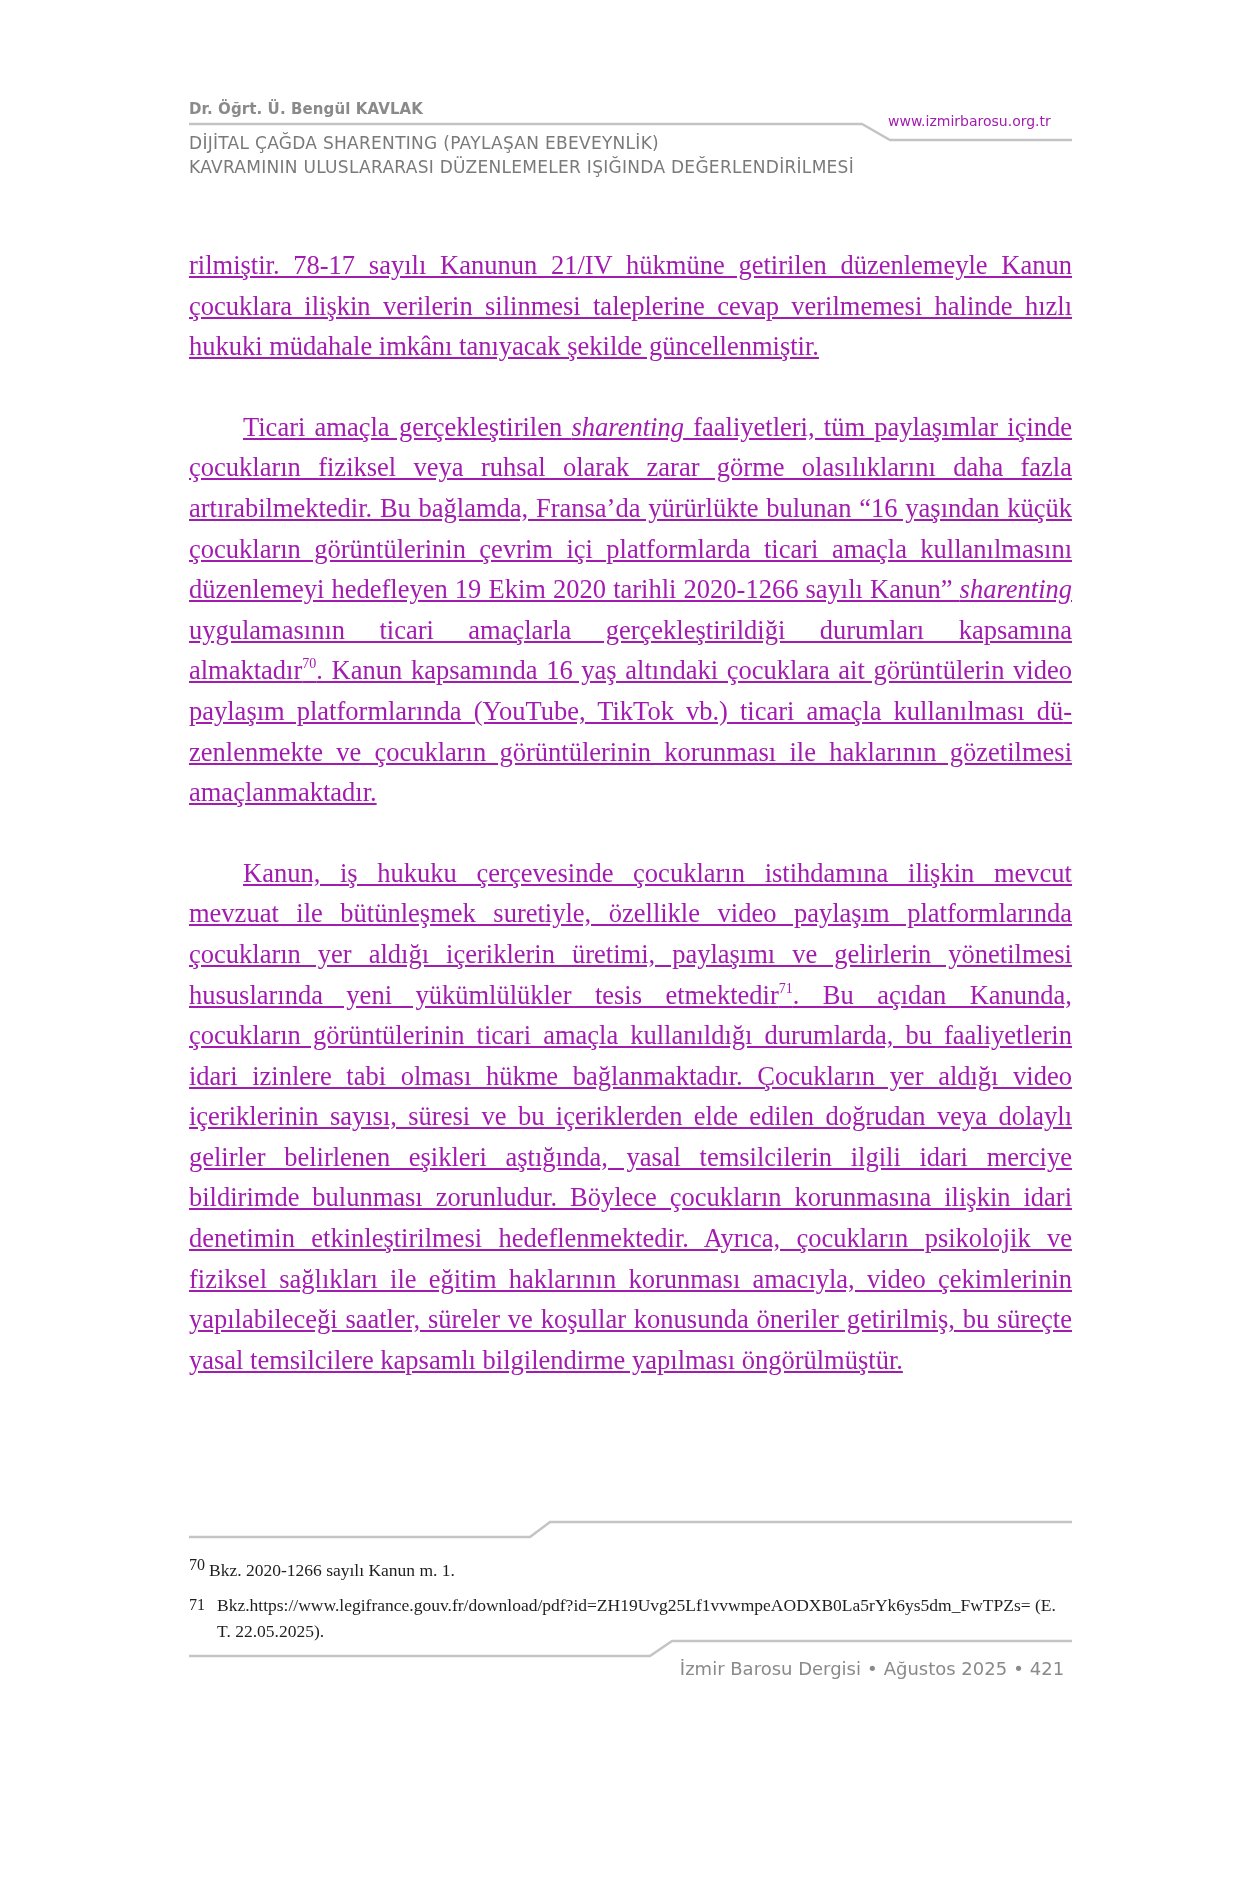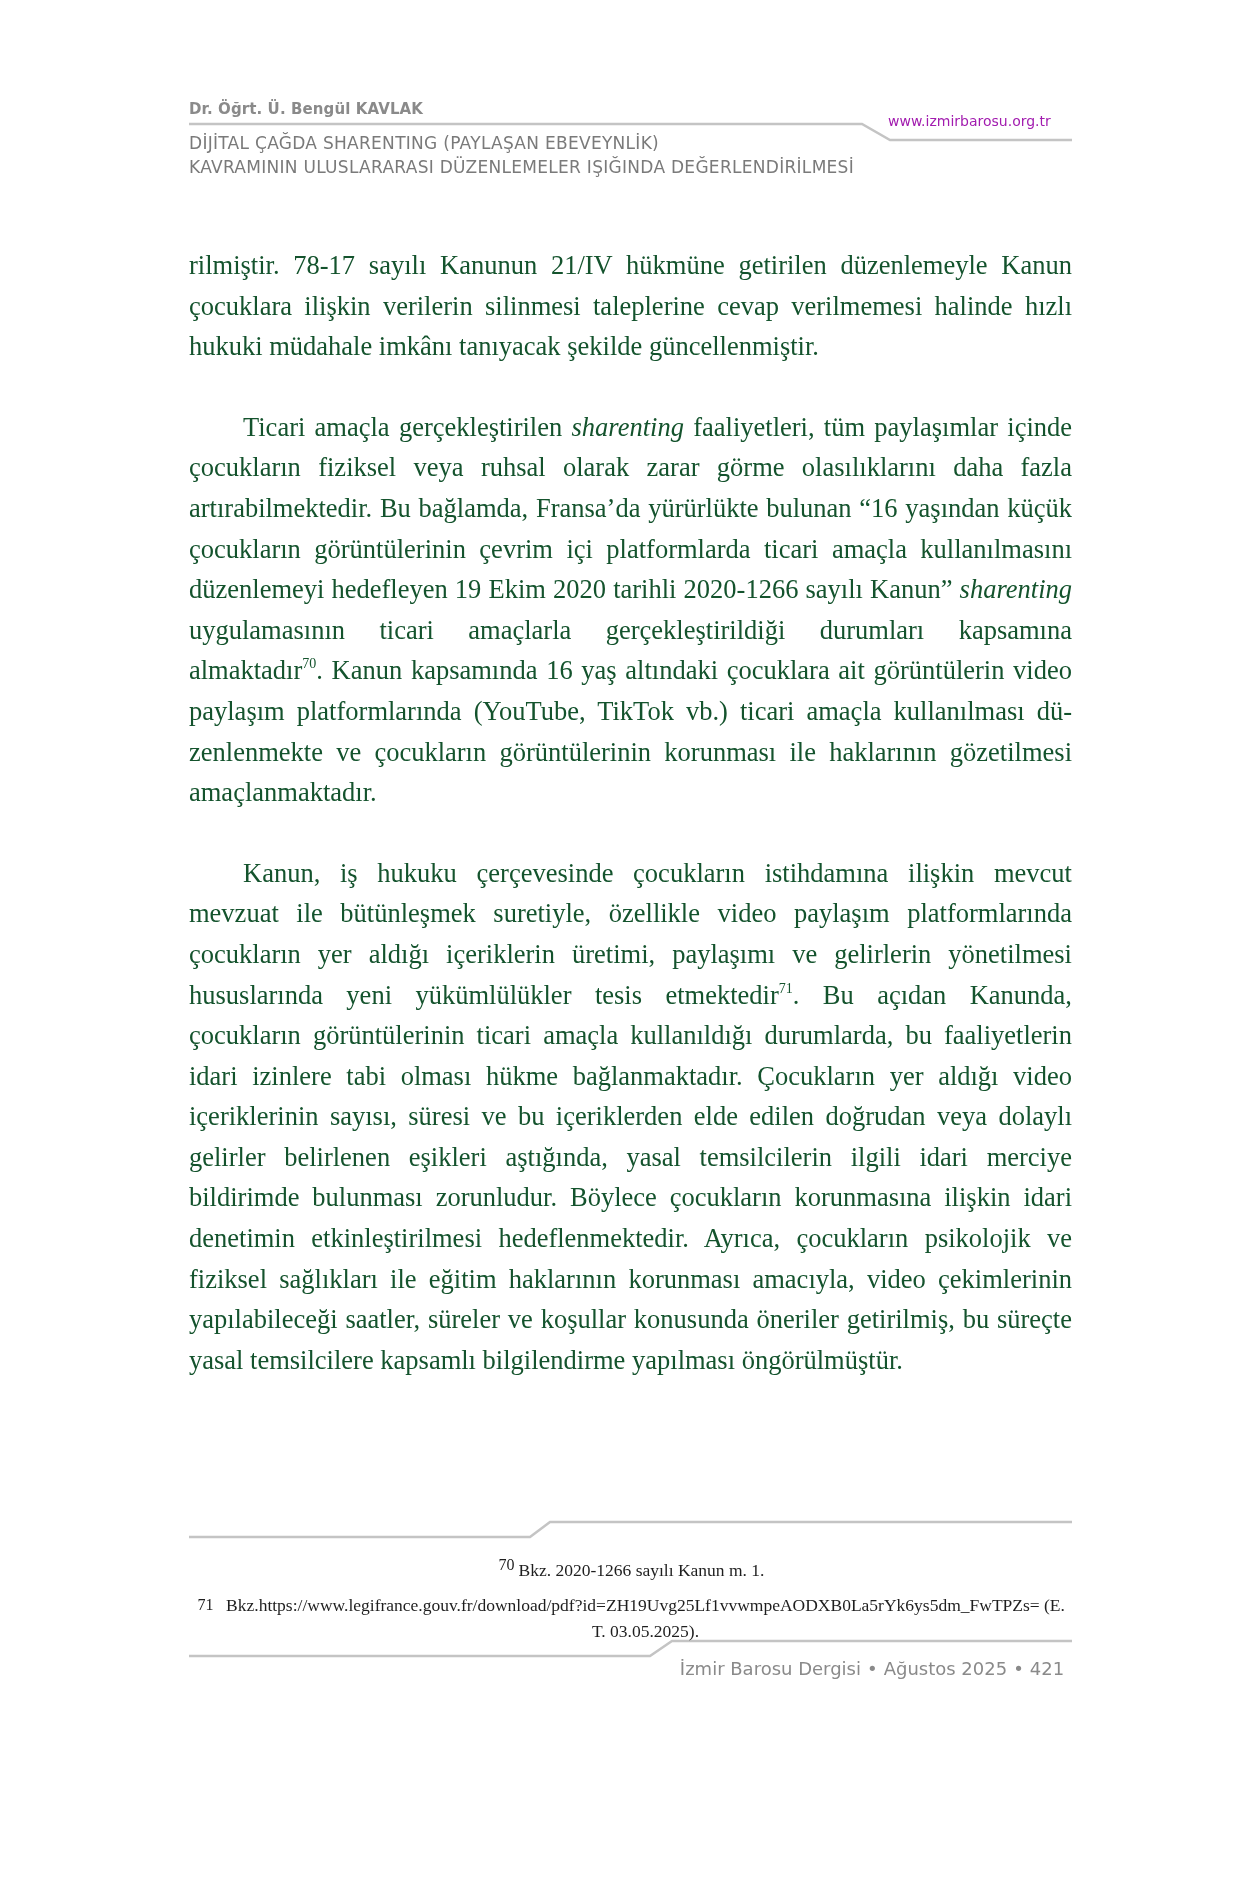--- a/index.html
+++ b/index.html
@@ -22,32 +22,32 @@
       position: absolute; left: 888px; top: 113px;
       font-family: "DejaVu Sans", sans-serif; font-size: 14px; color: #a21caf;
       white-space: nowrap;
     }
     svg.rule { position: absolute; left: 0; top: 0; pointer-events: none; }
 
     
     .body-text {
       position: absolute; left: 189px; top: 245px; width: 883px;
       font-family: "Liberation Serif", serif; font-size: 26.5px; line-height: 40.6px;
-      color: #14532d; text-align: justify; hyphens: manual;
+      color: #a21caf; text-align: justify; hyphens: manual; text-decoration: underline;
     }
     .body-text p { margin: 0; }
     .body-text p.indent { text-indent: 54px; }
     .body-text p.gap { margin-top: 40px; }
     .body-text em { font-style: italic; }
     .body-text sup { font-size: 14px; vertical-align: 11px; line-height: 0; }
 
     
     .footnotes {
       position: absolute; left: 189px; top: 1552px; width: 885px;
-      font-family: "Liberation Serif", serif; font-size: 17.5px; line-height: 26px; color: #1e1e1e; text-align: center;
+      font-family: "Liberation Serif", serif; font-size: 17.5px; line-height: 26px; color: #1e1e1e;
     }
     .fn { position: relative; margin: 0; }
     .fn + .fn { margin-top: 9px; }
     .fn .num { font-size: 16px; vertical-align: 6px; margin-right: 4px; }
     .fn .fn-text { }
     .fn-2 .fn-text { display: inline-block; vertical-align: top; width: 840px; margin-left: 8px; word-break: break-all; }
 
     
     .footer {
       position: absolute; left: 670px; top: 1658px; width: 404px; text-align: center;
@@ -80,20 +80,20 @@
     <p>rilmiştir. 78-17 sayılı Kanunun 21/IV hükmüne getirilen düzenlemeyle Kanun çocuklara ilişkin verilerin silinmesi taleplerine cevap verilmeme­si halinde hızlı hukuki müdahale imkânı tanıyacak şekilde güncellenmiş­tir.</p>
     <p class="indent gap"><span>Ticari amaçla gerçekleştirilen </span><em>sharenting</em><span> faaliyetleri, tüm paylaşım­lar içinde çocukların fiziksel veya ruhsal olarak zarar görme olasılıkla­rını daha fazla artırabilmektedir. Bu bağlamda, Fransa’da yürürlükte bulunan “16 yaşından küçük çocukların görüntülerinin çevrim içi plat­formlarda ticari amaçla kullanılmasını düzenlemeyi hedefleyen 19 Ekim 2020 tarihli 2020-1266 sayılı Kanun” </span><em>sharenting</em><span> uygulamasının ticari amaçlarla gerçekleştirildiği durumları kapsamına almaktadır</span><sup>70</sup><span>. Kanun kapsamında 16 yaş altındaki çocuklara ait görüntülerin video paylaşım platformlarında (YouTube, TikTok vb.) ticari amaçla kullanılması dü­zenlenmekte ve çocukların görüntülerinin korunması ile haklarının gö­zetilmesi amaçlanmaktadır.</span></p>
     <p class="indent gap"><span>Kanun, iş hukuku çerçevesinde çocukların istihdamına ilişkin mevcut mevzuat ile bütünleşmek suretiyle, özellikle video paylaşım platformlarında çocukların yer aldığı içeriklerin üretimi, paylaşımı ve gelirlerin yönetilmesi hususlarında yeni yükümlülükler tesis etmekte­dir</span><sup>71</sup><span>. Bu açıdan Kanunda, çocukların görüntülerinin ticari amaçla kul­lanıldığı durumlarda, bu faaliyetlerin idari izinlere tabi olması hükme bağlanmaktadır. Çocukların yer aldığı video içeriklerinin sayısı, süresi ve bu içeriklerden elde edilen doğrudan veya dolaylı gelirler belirlenen eşikleri aştığında, yasal temsilcilerin ilgili idari merciye bildirimde bu­lunması zorunludur. Böylece çocukların korunmasına ilişkin idari dene­timin etkinleştirilmesi hedeflenmektedir. Ayrıca, çocukların psikolojik ve fiziksel sağlıkları ile eğitim haklarının korunması amacıyla, video çe­kimlerinin yapılabileceği saatler, süreler ve koşullar konusunda öneriler getirilmiş, bu süreçte yasal temsilcilere kapsamlı bilgilendirme yapılma­sı öngörülmüştür.</span></p>
   </div>
 
   <div class="footnotes">
     <div class="fn fn-1">
       <span class="num">70</span><span class="fn-text">Bkz. 2020-1266 sayılı Kanun m. 1.</span>
     </div>
     <div class="fn fn-2">
-      <span class="num">71</span><span class="fn-text">Bkz.https://www.legifrance.gouv.fr/download/pdf?id=ZH19Uvg25Lf1vvwmpeAODXB0La5rYk6ys5dm_FwTPZs= (E.T. 03.05.2025).</span>
+      <span class="num">71</span><span class="fn-text">Bkz.https://www.legifrance.gouv.fr/download/pdf?id=ZH19Uvg25Lf1vvwmpeAODXB0La5rYk6ys5dm_FwTPZs= (E.T. 22.05.2025).</span>
     </div>
   </div>
 
   <div class="footer">
     <span>İzmir Barosu Dergisi</span><span class="sep">•</span><span>Ağustos 2025</span><span class="sep">•</span><span>421</span>
   </div>
 </div>
 
 </body></html>

